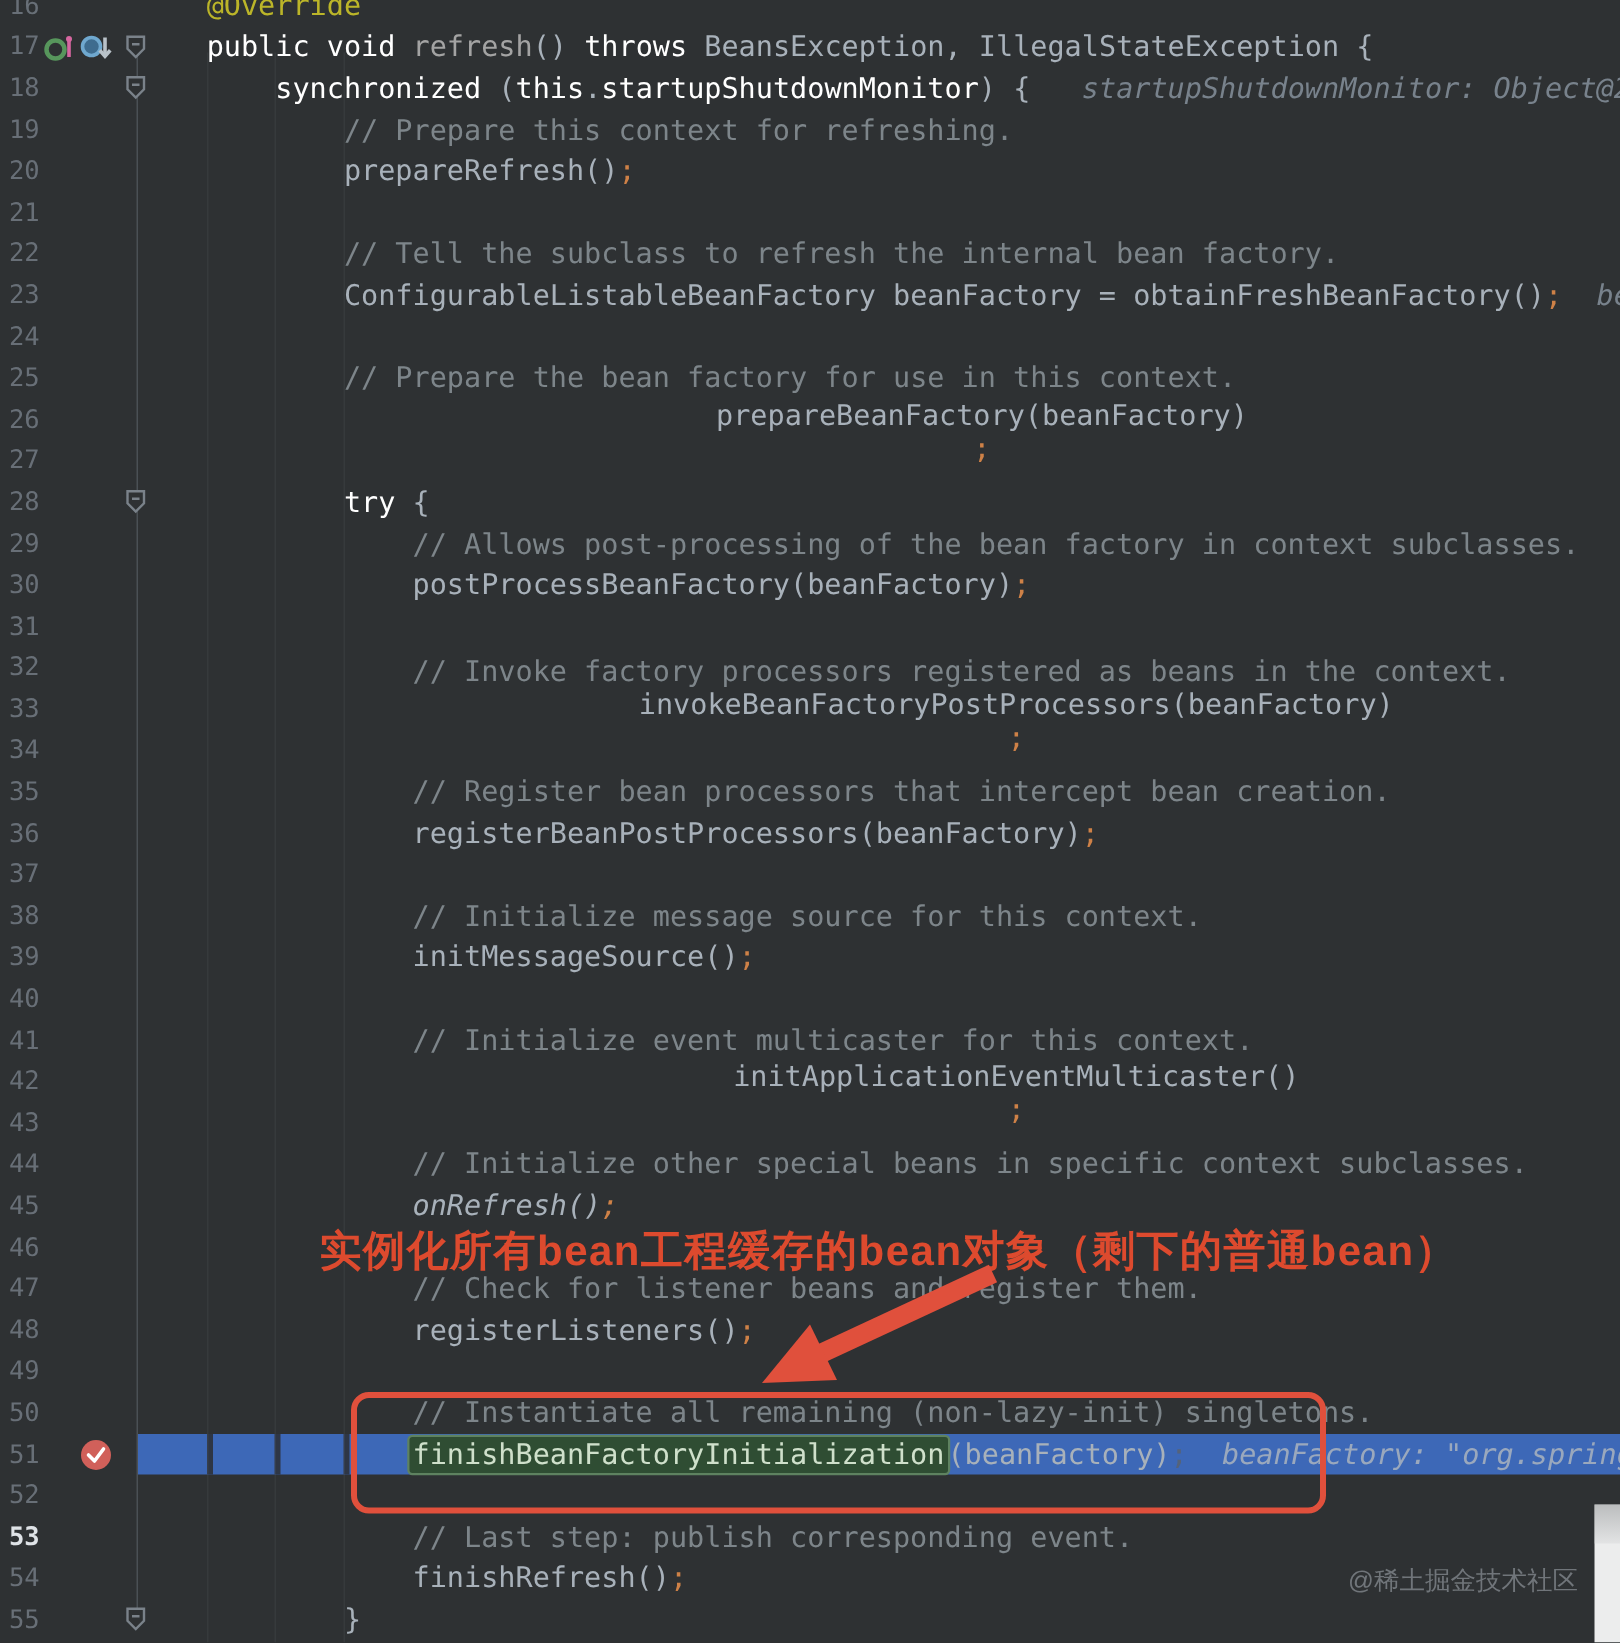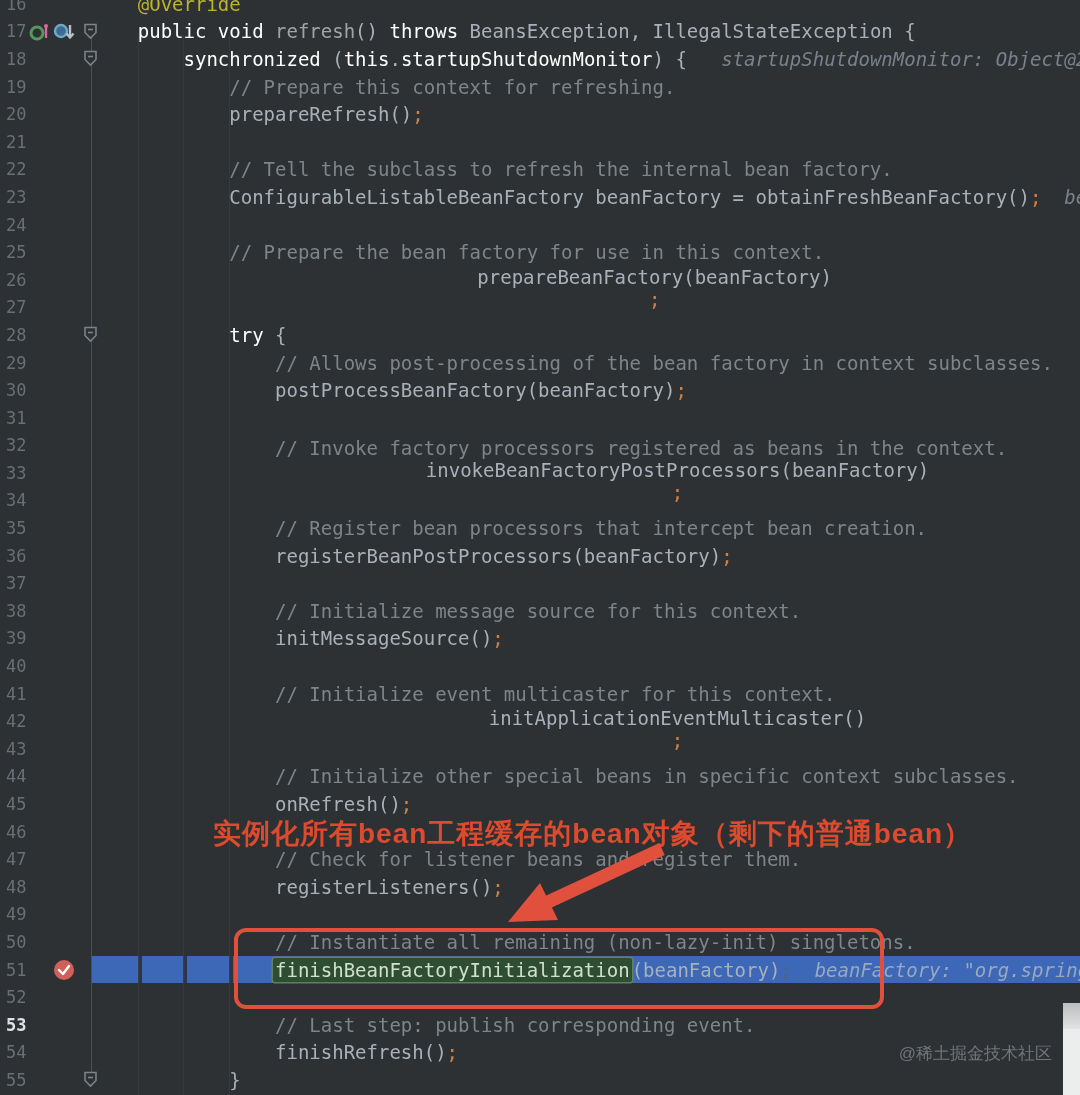--- a/index.html
+++ b/index.html
@@ -292,21 +292,21 @@
       <div class="row">
         <div class="gutter">
           <span class="lnum">44</span>
         </div>
         <div class="code" style="padding-left: 16ch;"><span class="c">// Initialize other special beans in specific context subclasses.</span></div>
       </div>
       <div class="row">
         <div class="gutter">
           <span class="lnum">45</span>
         </div>
-        <div class="code" style="padding-left: 16ch;"><span class="t">onRefresh()</span><span class="s">;</span></div>
+        <div class="code" style="padding-left: 16ch; font-style: italic;"><span class="t">onRefresh()</span><span class="s">;</span></div>
       </div>
       <div class="row">
         <div class="gutter">
           <span class="lnum">46</span>
         </div>
         <div class="code" style="padding-left: 16ch;"></div>
       </div>
       <div class="row">
         <div class="gutter">
           <span class="lnum">47</span>

